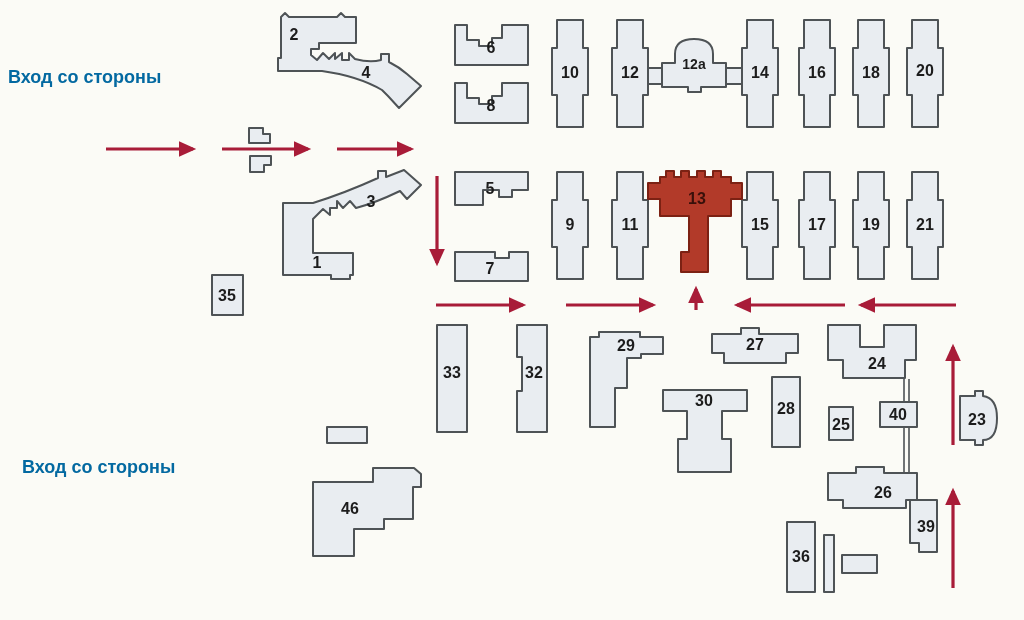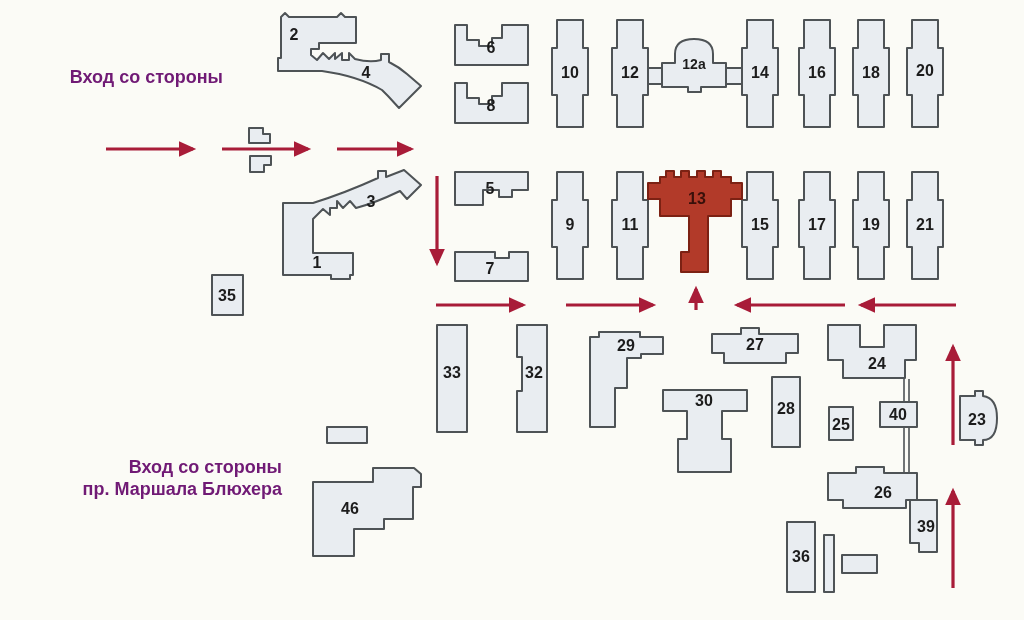--- a/index.html
+++ b/index.html
@@ -10,38 +10,37 @@
   }
   .stage svg{position:absolute;left:0;top:0;}
   .bld{fill:#e9edf1;stroke:#4e5356;stroke-width:2;stroke-linejoin:round;}
   .bld-hl{fill:#b23a29;stroke:#7c2113;stroke-width:2;stroke-linejoin:round;}
   .blabel{font-family:"Liberation Sans",sans-serif;font-weight:bold;font-size:16px;fill:#1c1c1c;text-anchor:middle;}
   .blabel-sm{font-size:14px;}
   .blabel-hl{fill:#38100a;}
   .arrow{stroke:#a81c38;stroke-width:3.2;fill:none;}
   .road{stroke:#4e5356;stroke-width:1.6;fill:none;}
   .entrance{
-    position:absolute;color:#701a75;font-weight:bold;font-size:18px;
-    line-height:22px;text-align:right;white-space:nowrap;
+    position:absolute;color:#0369a1;font-weight:bold;font-size:18px;
+    line-height:22px;text-align:left;white-space:nowrap;
   }
   .entrance-top{left:8px;top:66px;width:215px;}
   .entrance-bottom{left:22px;top:456px;width:260px;}
 </style>
 </head>
 <body>
 
 <div class="stage">
 
   <div class="entrance entrance-top">
     <div>Вход со стороны</div>
   </div>
 
   <div class="entrance entrance-bottom">
     <div>Вход со стороны</div>
-    <div>пр. Маршала Блюхера</div>
   </div>
 
   <svg width="1024" height="620" viewBox="0 0 1024 620">
     <defs>
       <marker id="ah" markerWidth="6" markerHeight="6" refX="4.5" refY="2.5" orient="auto">
         <path d="M0,0 L5.5,2.5 L0,5 Z" fill="#a81c38"></path>
       </marker>
     </defs>
 
     <path class="road" d="M904,379 V472 M909,379 V472"></path>

